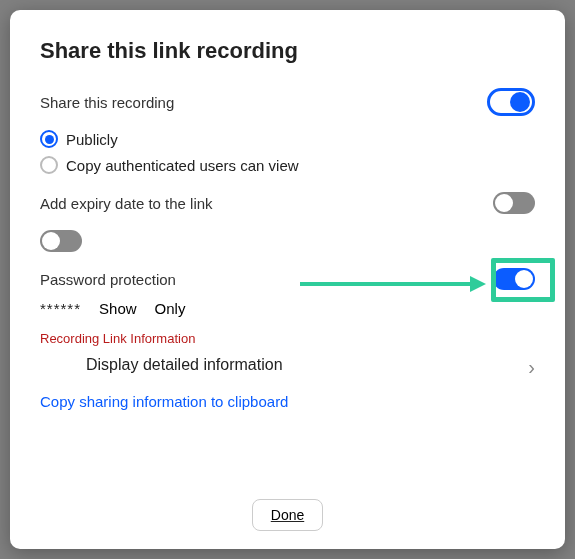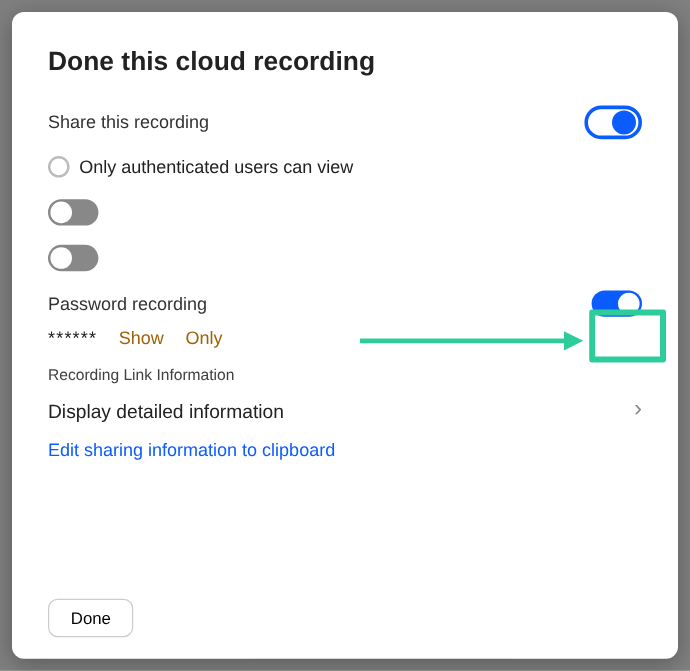--- a/index.html
+++ b/index.html
@@ -121,53 +121,55 @@
   }
   .password-row {
     display: flex;
     align-items: center;
     gap: 18px;
     padding: 2px 0 10px 0;
     font-size: 15px;
   }
   .password-row .mask { letter-spacing: 1px; }
   .link-btn {
-    color: #a16207;
+    color: #000000;
     cursor: pointer;
     font-size: 15px;
   }
   .section-label {
     font-size: 13px;
-    color: #404040;
+    color: #b91c1c;
     padding-top: 4px;
     padding-bottom: 2px;
   }
   .disclosure-row {
     display: flex;
-    align-items: flex-end;
+    align-items: flex-start;
     justify-content: space-between;
     padding: 8px 0;
     font-size: 16px;
     cursor: pointer;
+    margin-left: 46px;
   }
   .chevron {
     color: #888;
     font-size: 20px;
   }
   .copy-link {
     color: #0b5cff;
     font-size: 15px;
     cursor: pointer;
     padding: 6px 0 10px 0;
   }
   .footer {
     margin-top: auto;
     display: flex;
-    justify-content: flex-start;
+    justify-content: center;
     padding-top: 12px;
+    text-decoration: underline;
   }
   .done-btn {
     padding: 7px 18px;
     border: 1px solid #ccc;
     border-radius: 8px;
     background: #fff;
     font-size: 14px;
     cursor: pointer;
   }
   .highlight-box {
@@ -184,59 +186,64 @@
     position: absolute;
     left: 300px;
     top: 274px;
     pointer-events: none;
   }
 </style>
 </head>
 <body>
 
 <div class="modal">
-  <div class="title">Done this cloud recording</div>
+  <div class="title">Share this link recording</div>
 
   <div class="row">
     <span class="label">Share this recording</span>
     <div class="toggle-main"></div>
   </div>
 
   <div class="radio-group">
     <div class="radio-item">
+      <span class="radio checked"></span>
+      <span>Publicly</span>
+    </div>
+    <div class="radio-item">
       <span class="radio"></span>
-      <span>Only authenticated users can view</span>
+      <span>Copy authenticated users can view</span>
     </div>
   </div>
 
   <div class="row">
+    <span class="label">Add expiry date to the link</span>
     <div class="toggle off"></div>
   </div>
 
 
   <div class="row">
     <div class="toggle off"></div>
   </div>
 
   <div class="row">
-    <span class="label">Password recording</span>
+    <span class="label">Password protection</span>
     <div class="toggle on"></div>
   </div>
   <div class="password-row">
     <span class="mask">******</span>
     <span class="link-btn">Show</span>
     <span class="link-btn">Only</span>
   </div>
 
   <div class="section-label">Recording Link Information</div>
   <div class="disclosure-row">
     <span>Display detailed information</span>
     <span class="chevron">›</span>
   </div>
-  <div class="copy-link">Edit sharing information to clipboard</div>
+  <div class="copy-link">Copy sharing information to clipboard</div>
 
   <div class="footer">
     <button class="done-btn">Done</button>
   </div>
 </div>
 
 <svg class="arrow" width="186" height="20">
   <line x1="0" y1="10" x2="170" y2="10" stroke="#2ecc9a" stroke-width="4"></line>
   <polygon points="170,2 186,10 170,18" fill="#2ecc9a"></polygon>
 </svg>

